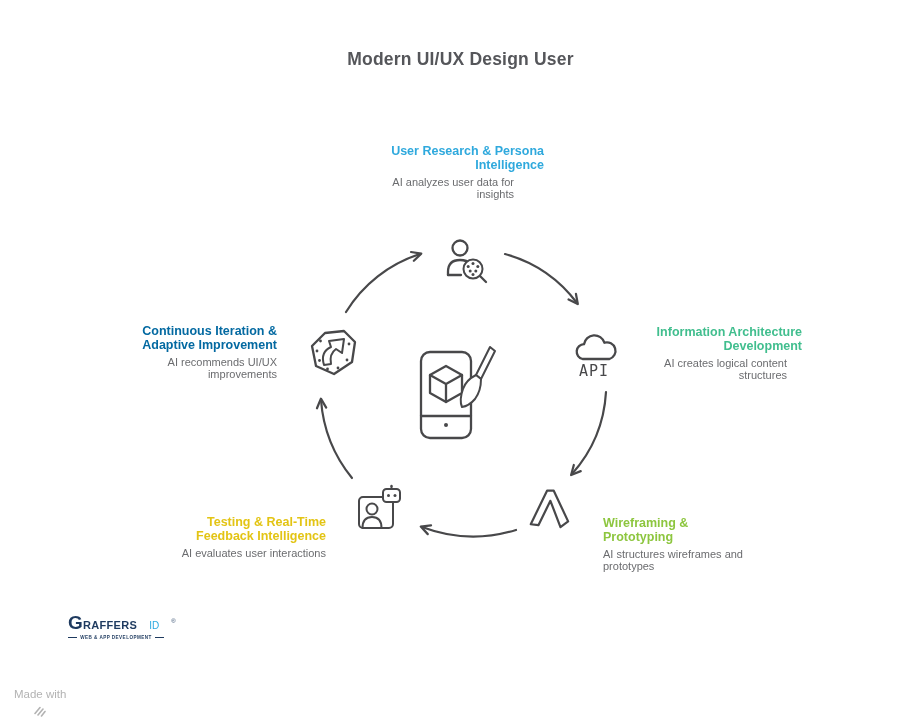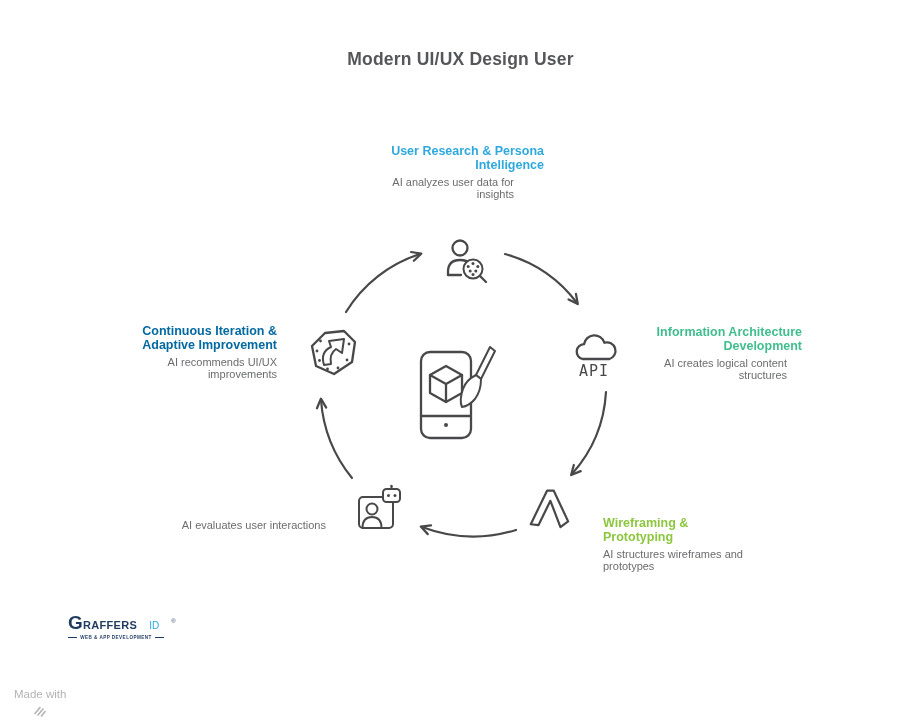--- a/index.html
+++ b/index.html
@@ -74,20 +74,21 @@
     <div class="stage-title">Information Architecture Development</div>
     <div class="stage-desc">AI creates logical content structures</div>
   </div>
 
   <div class="stage stage-bottom-right">
     <div class="stage-title">Wireframing &amp; Prototyping</div>
     <div class="stage-desc">AI structures wireframes and prototypes</div>
   </div>
 
   <div class="stage stage-bottom-left">
+    <div class="stage-title">Testing &amp; Real-Time Feedback Intelligence</div>
     <div class="stage-desc">AI evaluates user interactions</div>
   </div>
 
   <div class="stage stage-left">
     <div class="stage-title">Continuous Iteration &amp; Adaptive Improvement</div>
     <div class="stage-desc">AI recommends UI/UX improvements</div>
   </div>
 
   <svg class="arrows" width="921" height="724">
     <defs>

